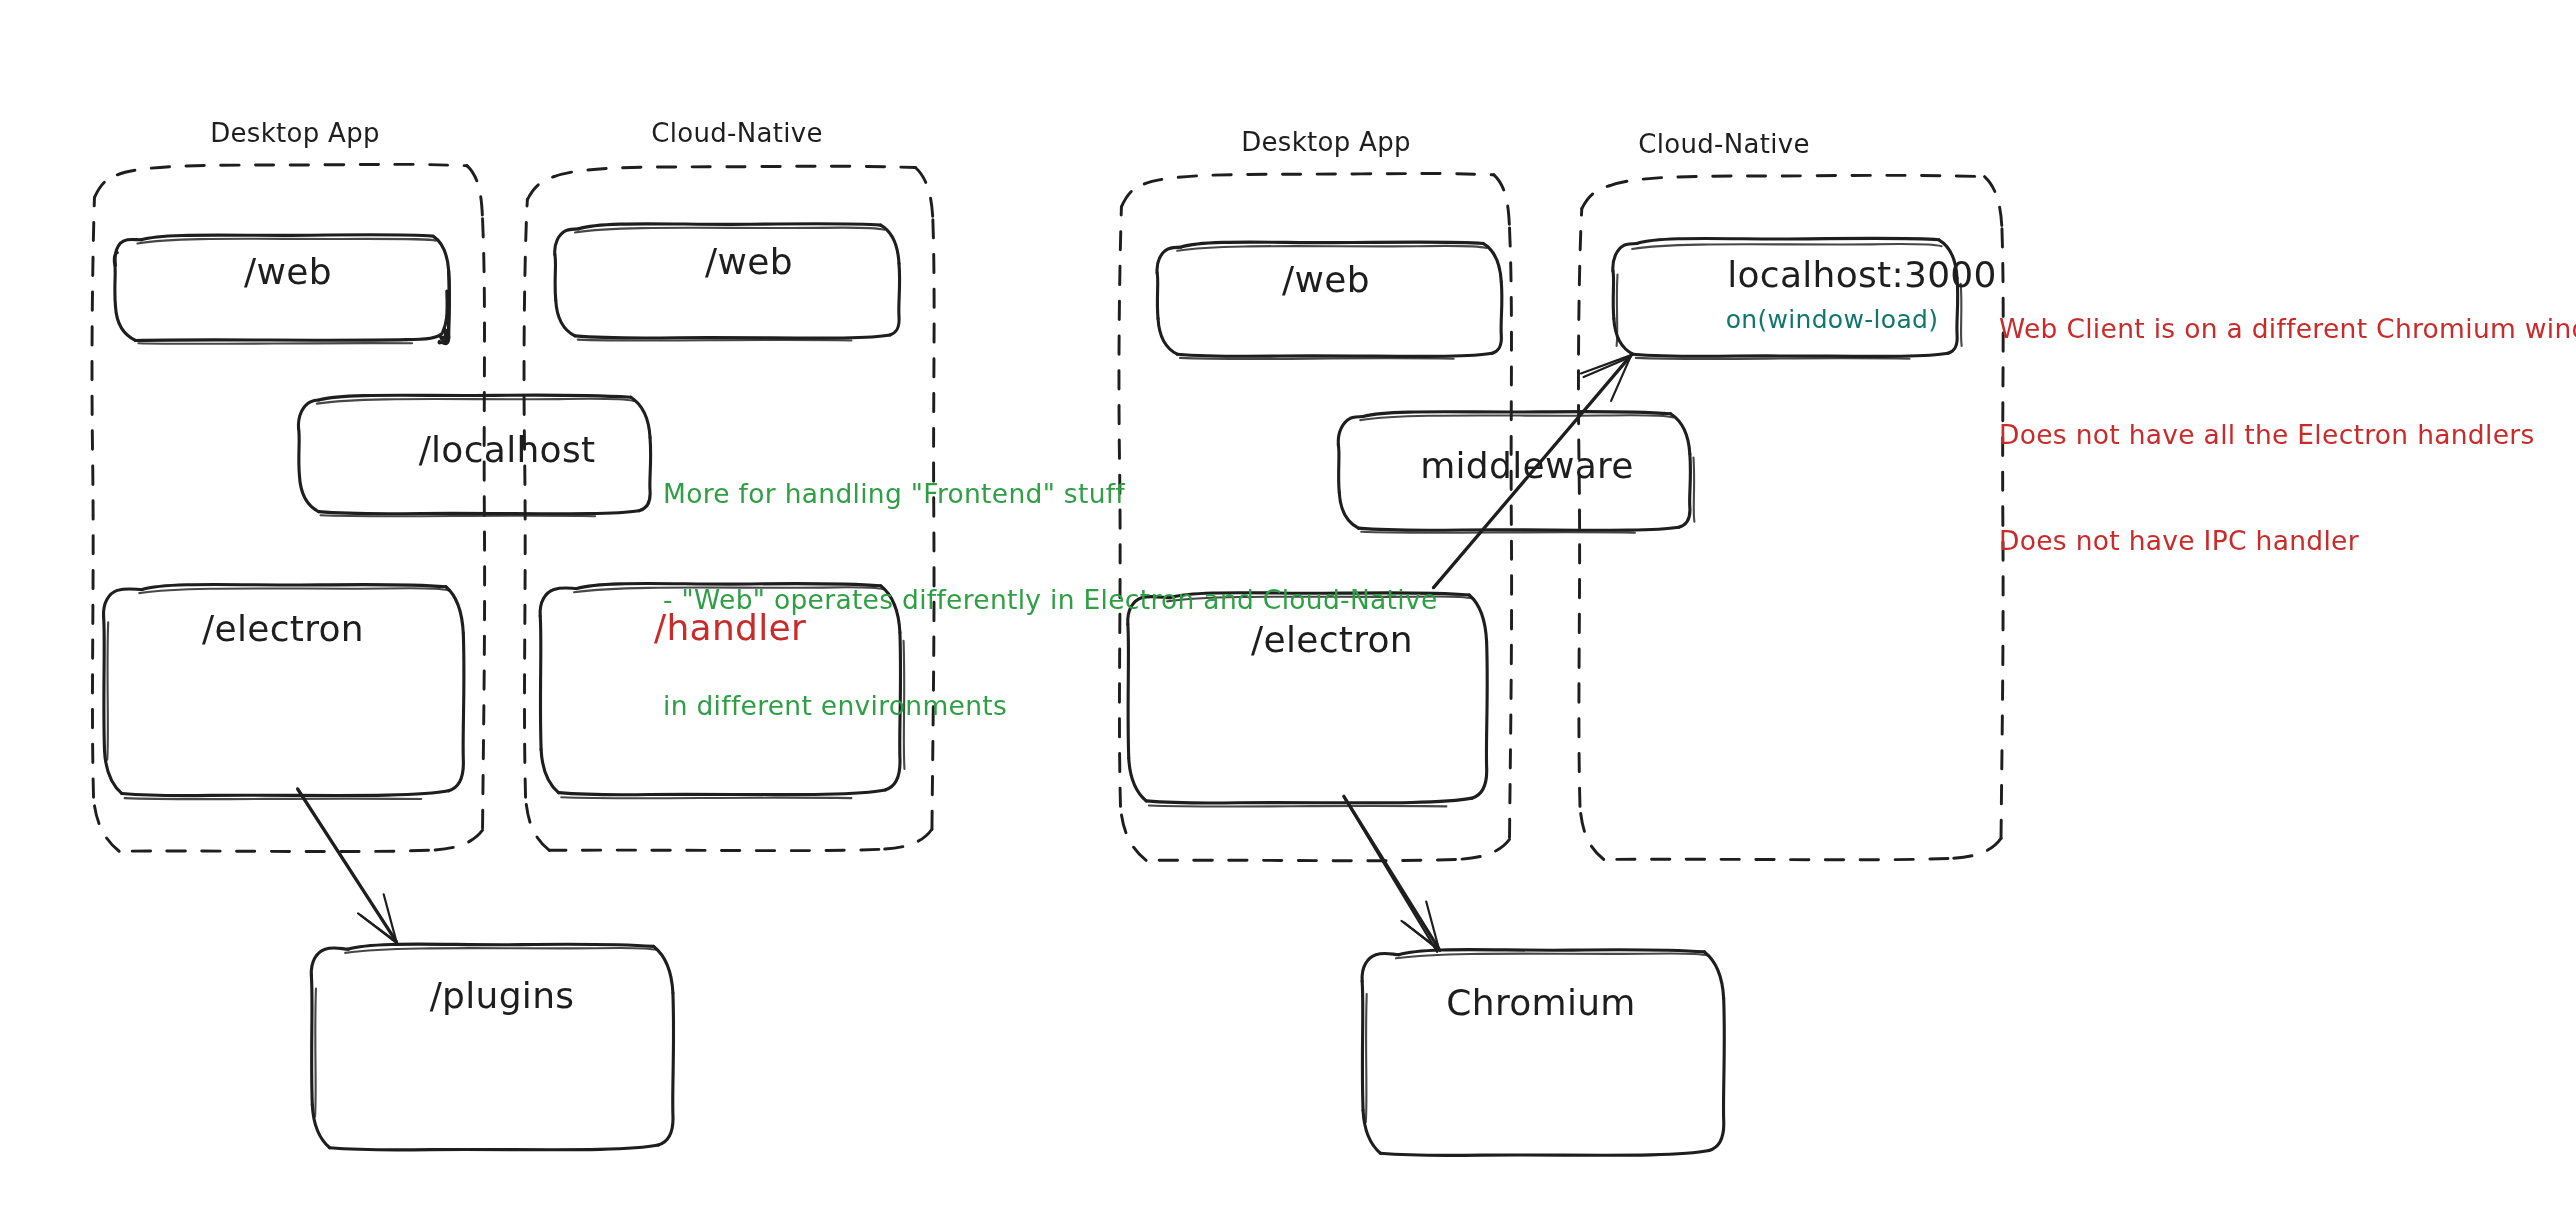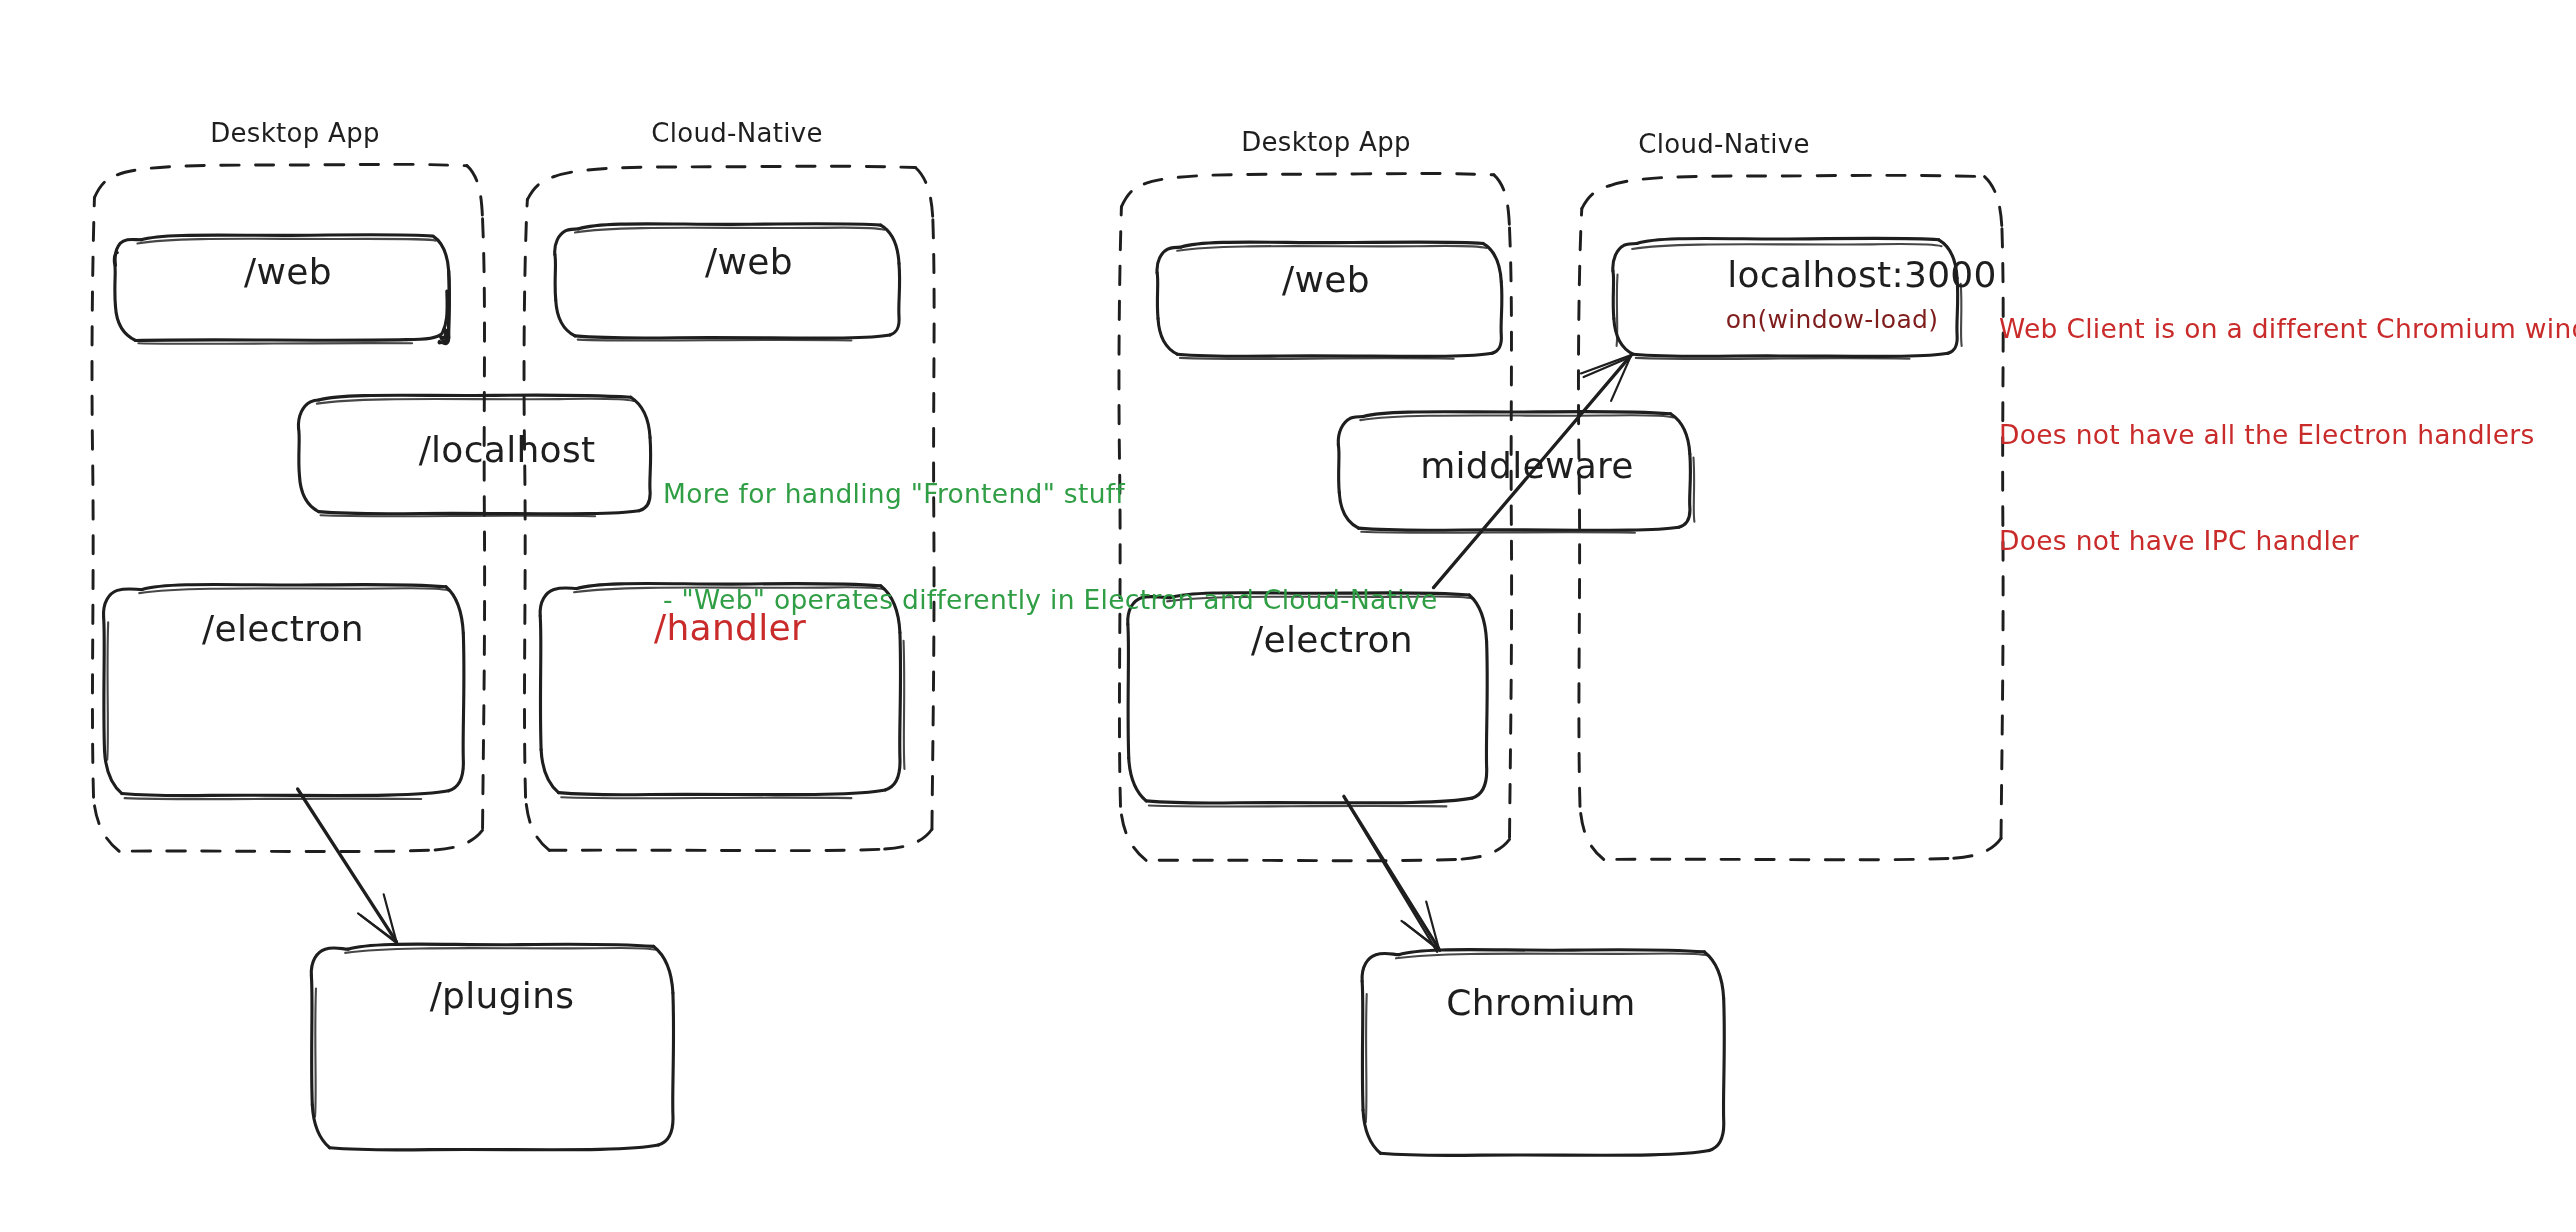--- a/index.html
+++ b/index.html
@@ -44,21 +44,21 @@
     transform: translateX(-50%);
   }
   .note {
     font-size: 26.5px;
     line-height: 1.33;
   }
   .note-green { color: #2f9e44; }
   .note-red { color: #c92a2a; }
   .sub-red {
     font-size: 25px;
-    color: #7f1d1d;
+    color: #0f766e;
     text-align: right;
     transform: translateX(-50%);
   }
 </style>
 </head>
 <body>
 
 <div id="canvas">
 
   <svg id="sketch" viewBox="0 0 2814 1346" xmlns="http://www.w3.org/2000/svg">
@@ -294,20 +294,21 @@
 
   <div class="txt node-label" style="left:275px; top:606px;">/electron</div>
 
   <div class="txt node-label" style="left:722px; top:605px; color:#c92a2a;">/handler</div>
 
   <div class="txt node-label" style="left:494px; top:973px;">/plugins</div>
 
   <div class="txt note note-green" style="left:655px; top:406px;">
     <div>More for handling "Frontend" stuff</div>
     <div>- "Web" operates differently in Electron and Cloud-Native</div>
+    <div>in different environments</div>
   </div>
 
   <div class="txt group-label" style="left:1318px; top:126px;">Desktop App</div>
 
   <div class="txt group-label" style="left:1716px; top:128px;">Cloud-Native</div>
 
   <div class="txt node-label" style="left:1318px; top:257px;">/web</div>
 
   <div class="txt node-label" style="left:1854px; top:252px;">localhost:3000</div>
 

